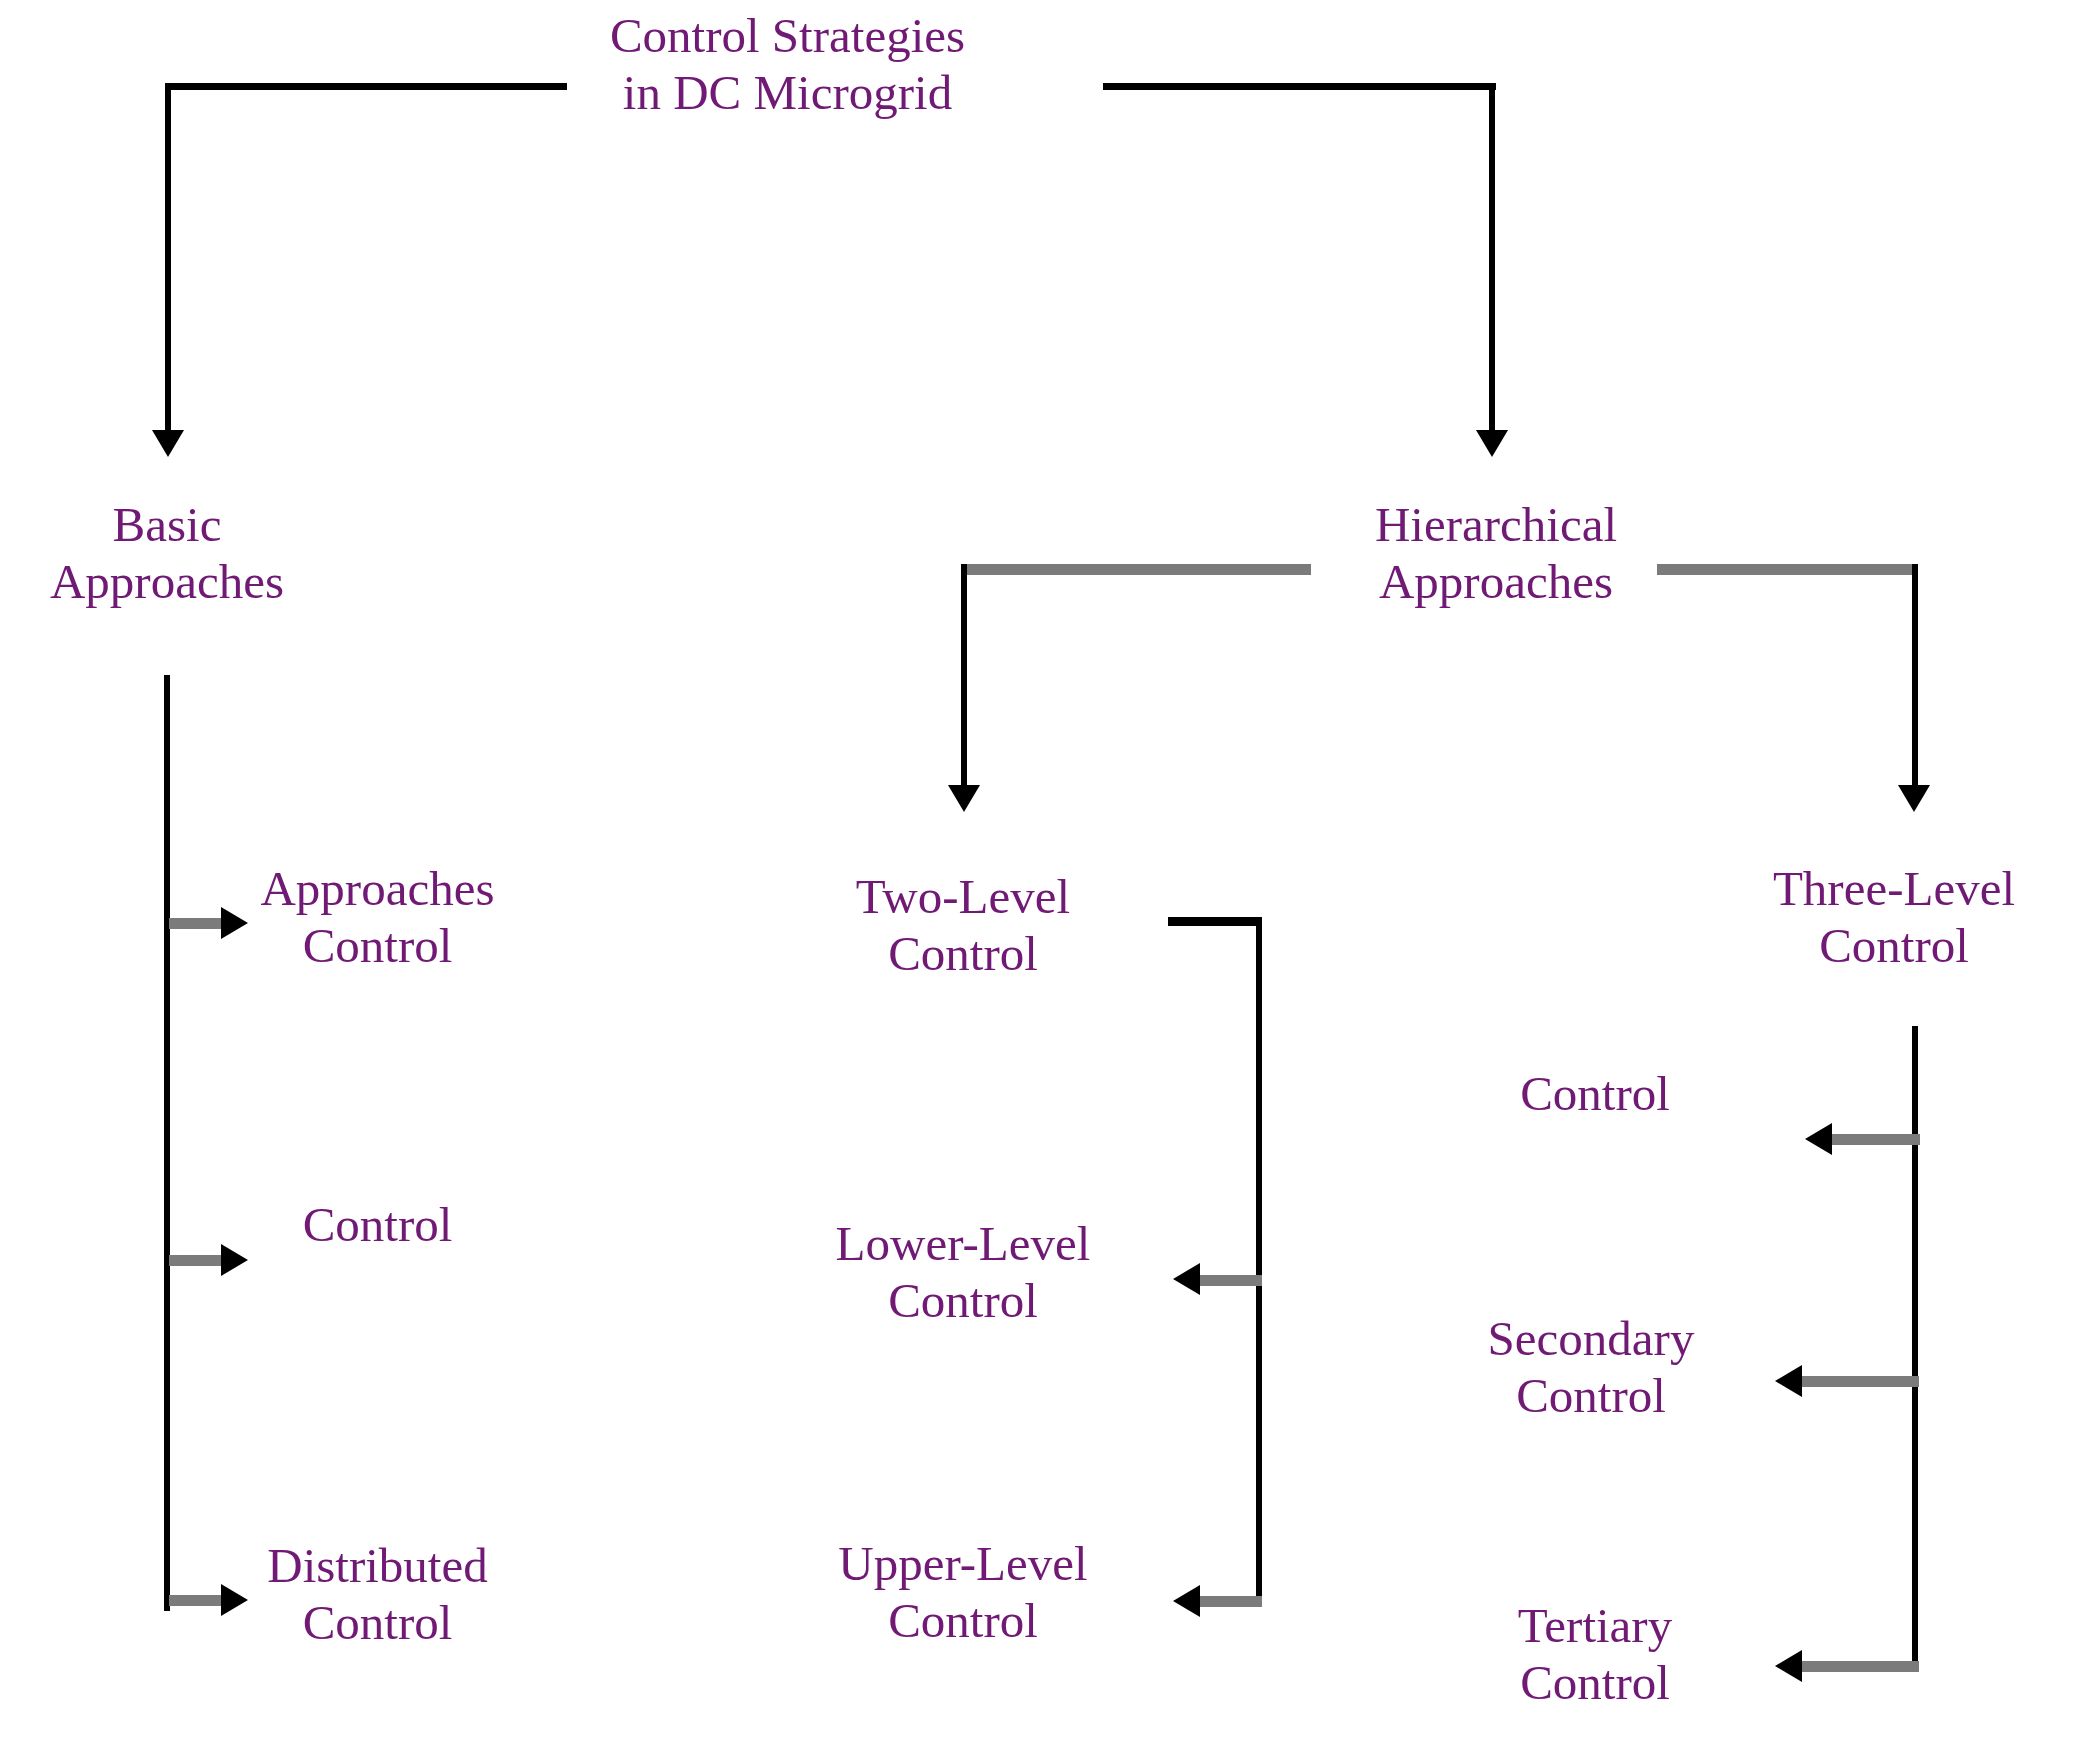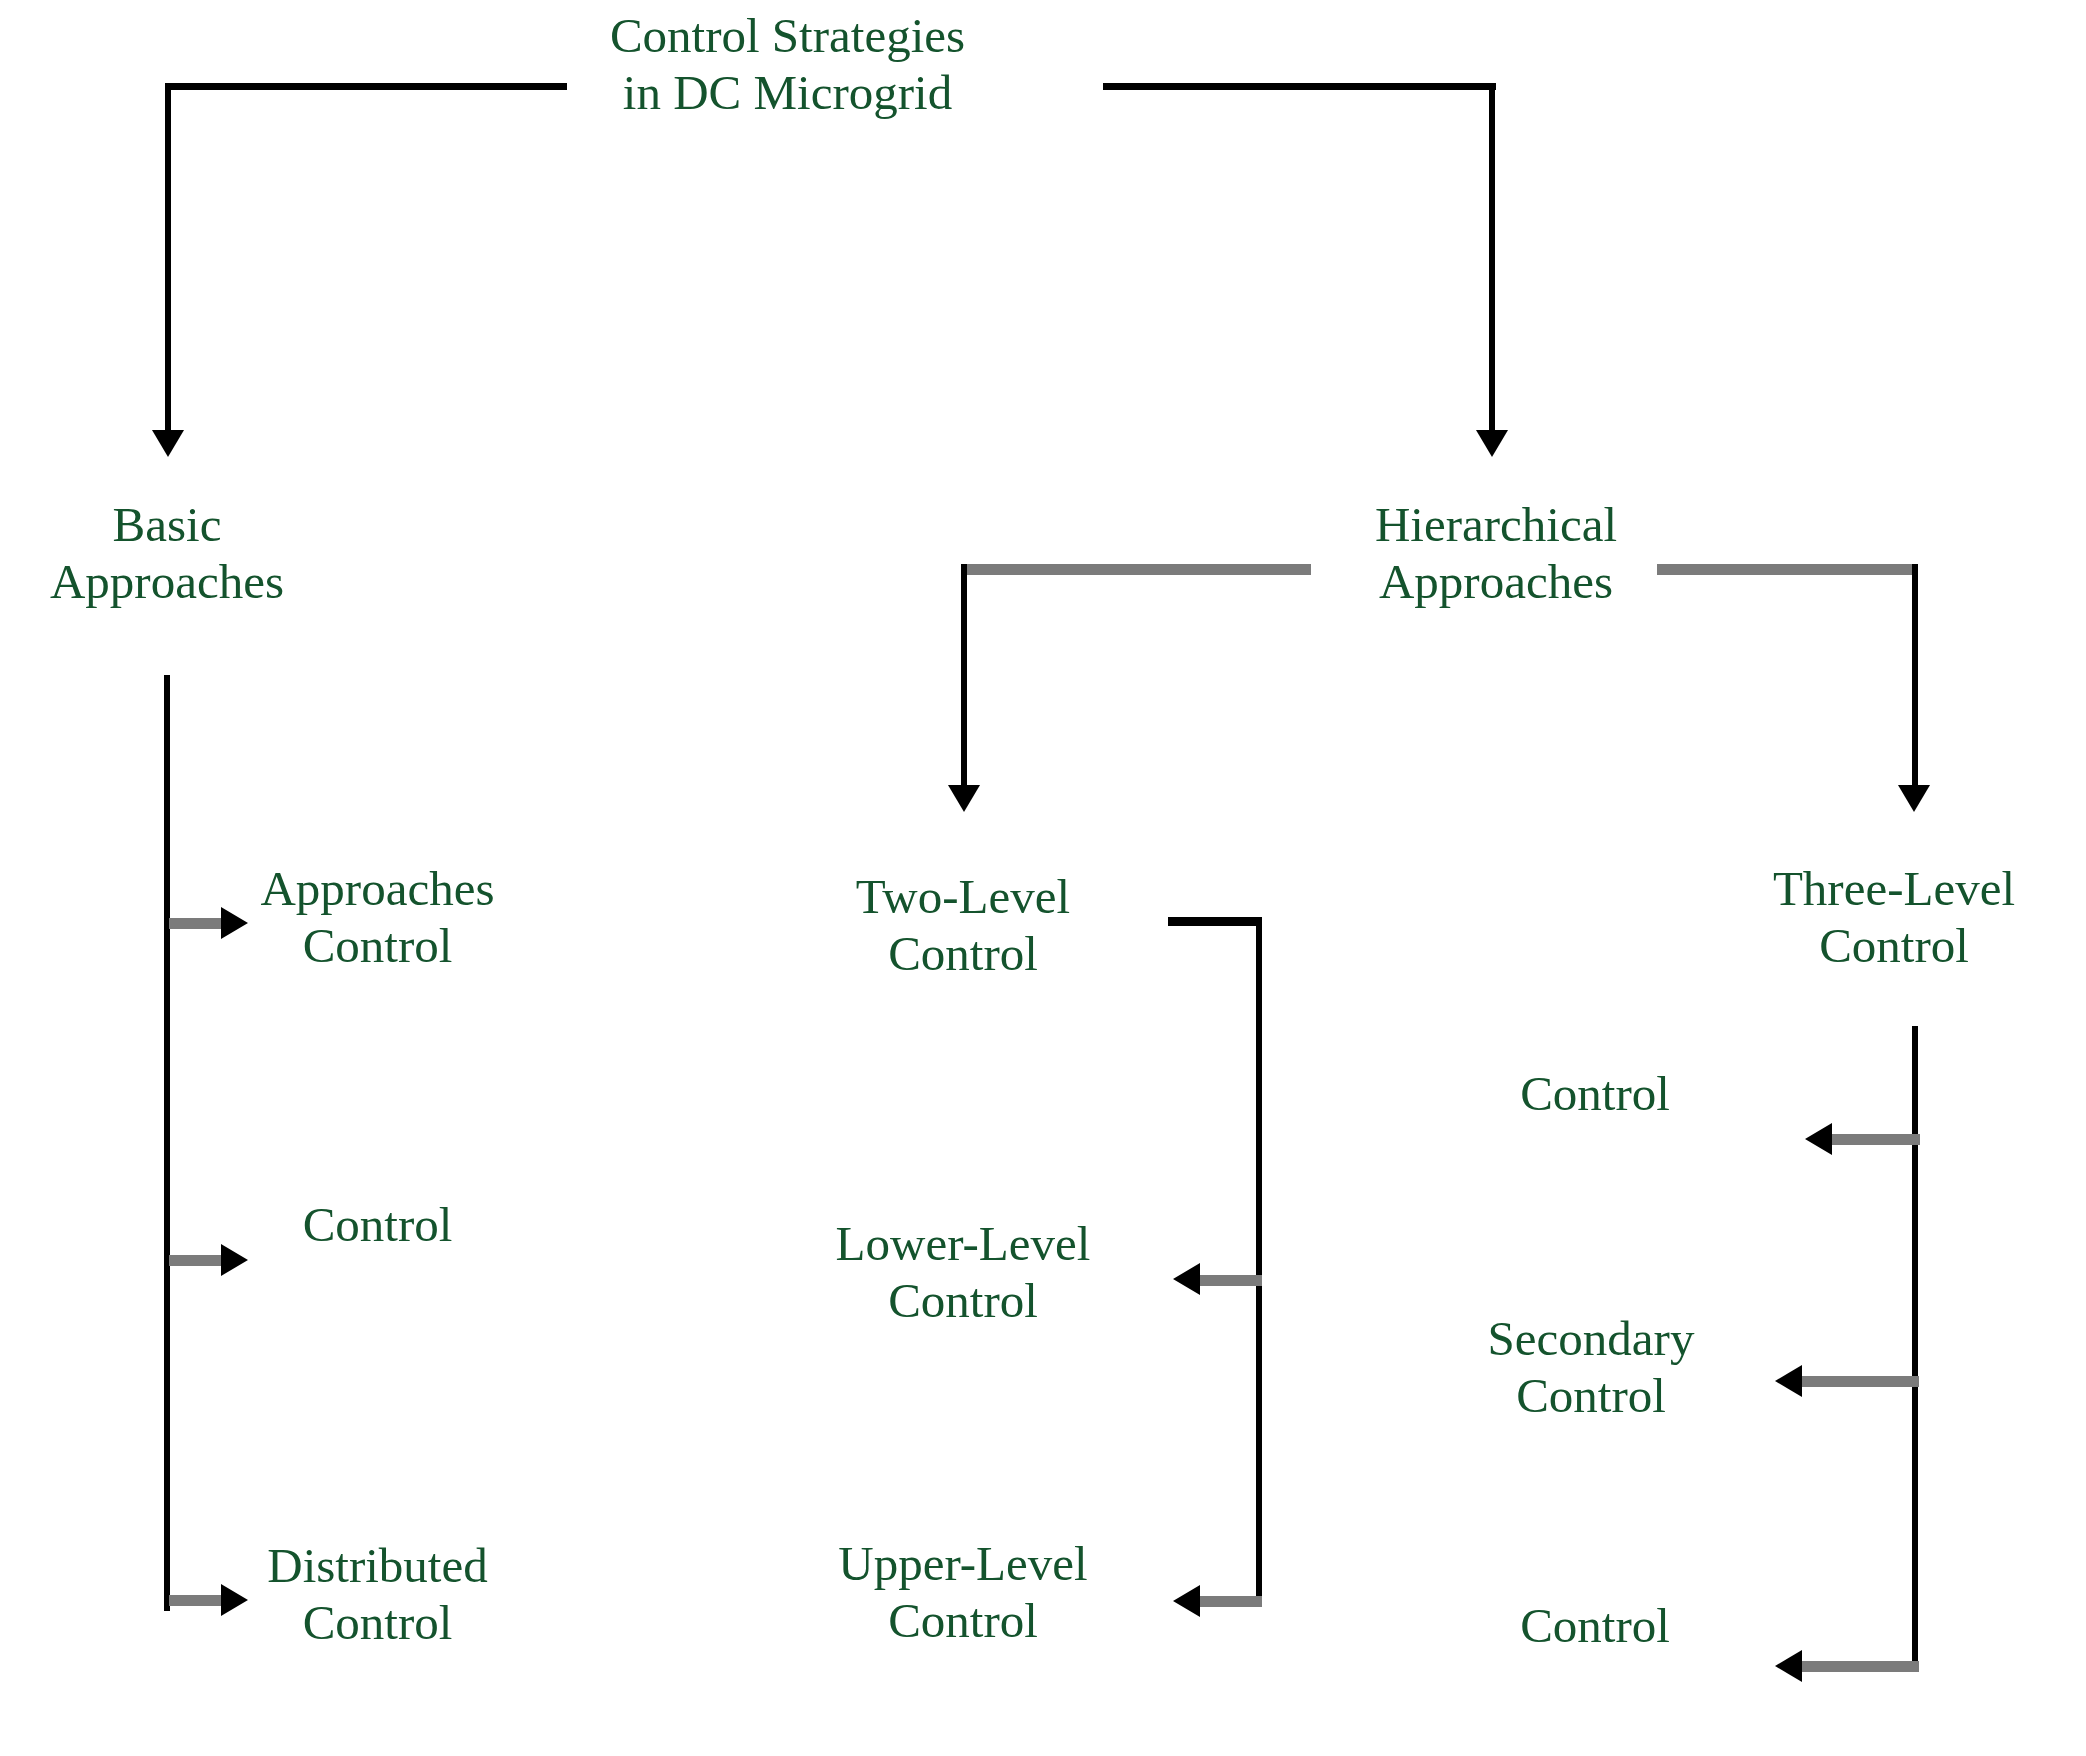--- a/index.html
+++ b/index.html
@@ -14,21 +14,21 @@
     background: #ffffff;
     overflow: hidden;
     font-family: "Liberation Serif", "DejaVu Serif", serif;
     color: #0d0d0d;
   }
   .node {
     position: absolute;
     text-align: center;
     line-height: 1.16;
     font-size: 49px;
-    color: #14532d;
+    color: #701a75;
     white-space: nowrap;
   }
   .node .ln { display: block; }
 
   
   .hline, .vline {
     position: absolute;
     background: #000000;
   }
   .hline.gray, .vline.gray { background: #7b7b7b; }
@@ -160,17 +160,18 @@
   <div class="node" style="left:1416px; top:1066px; width:358px;">
     <span class="ln">Control</span>
   </div>
 
   <div class="node" style="left:1400px; top:1311px; width:382px;">
     <span class="ln">Secondary</span>
     <span class="ln">Control</span>
   </div>
 
   <div class="node" style="left:1416px; top:1598px; width:358px;">
+    <span class="ln">Tertiary</span>
     <span class="ln">Control</span>
   </div>
 
 </div>
 
 
 </body></html>

